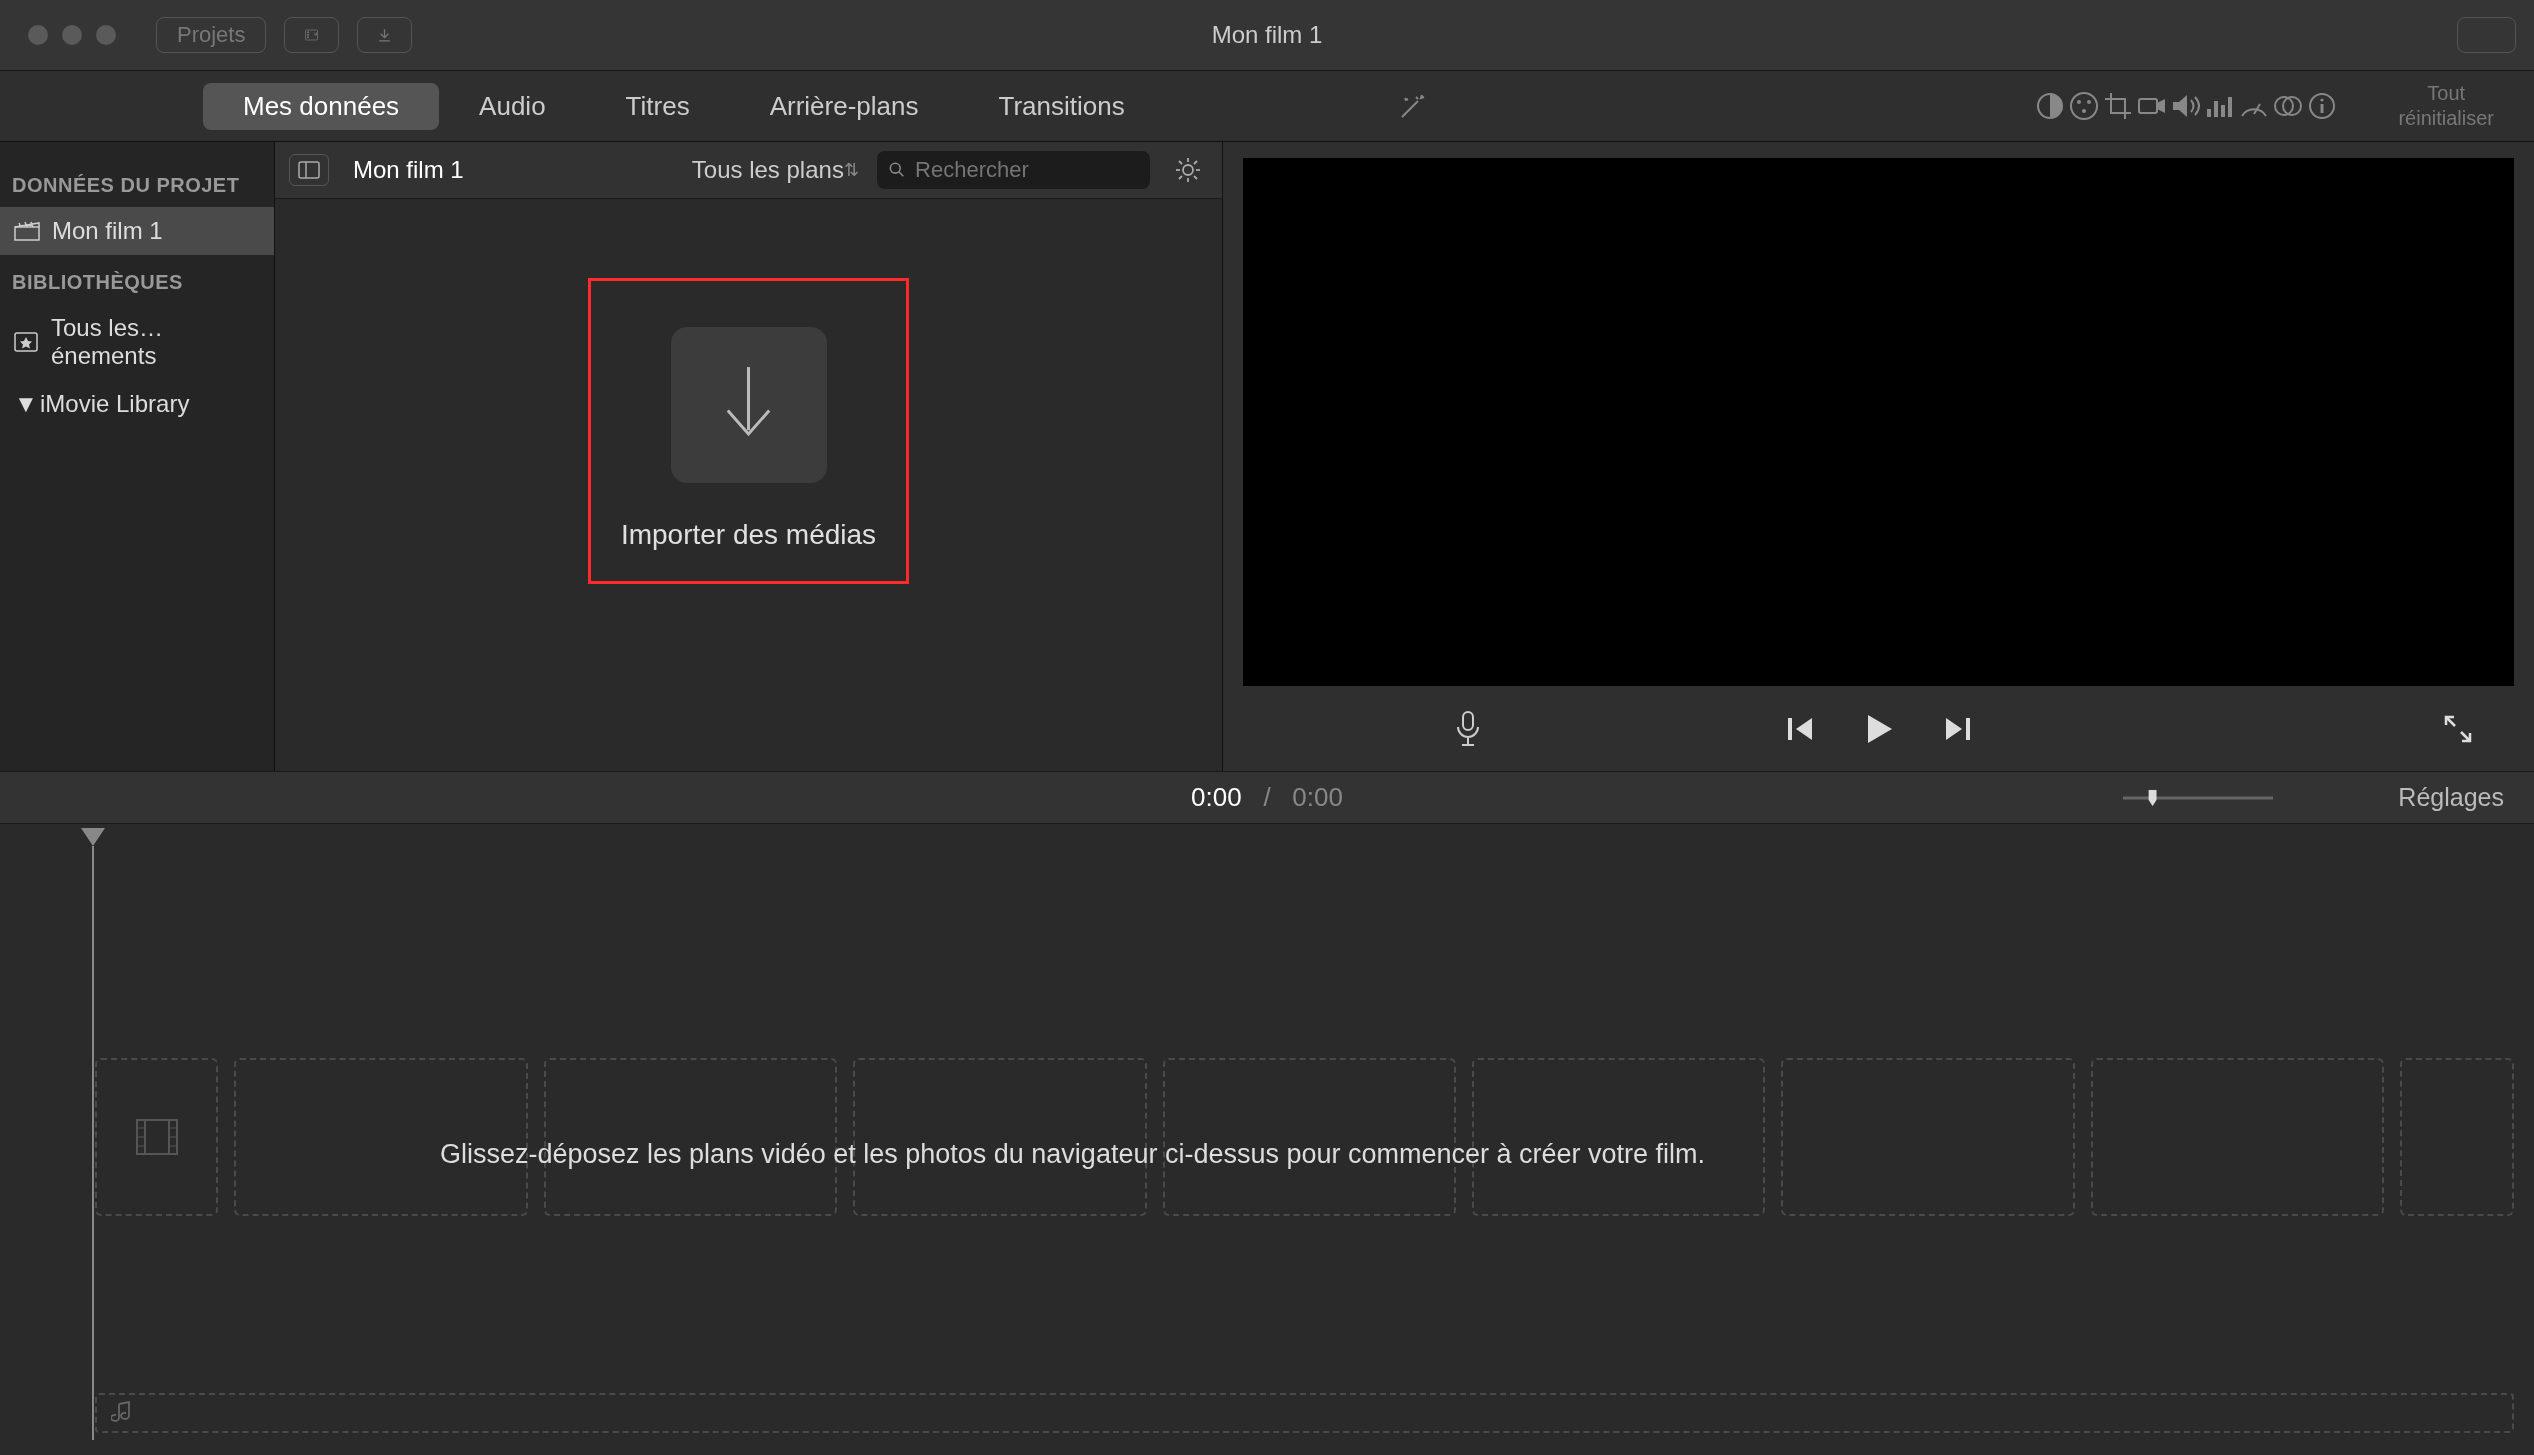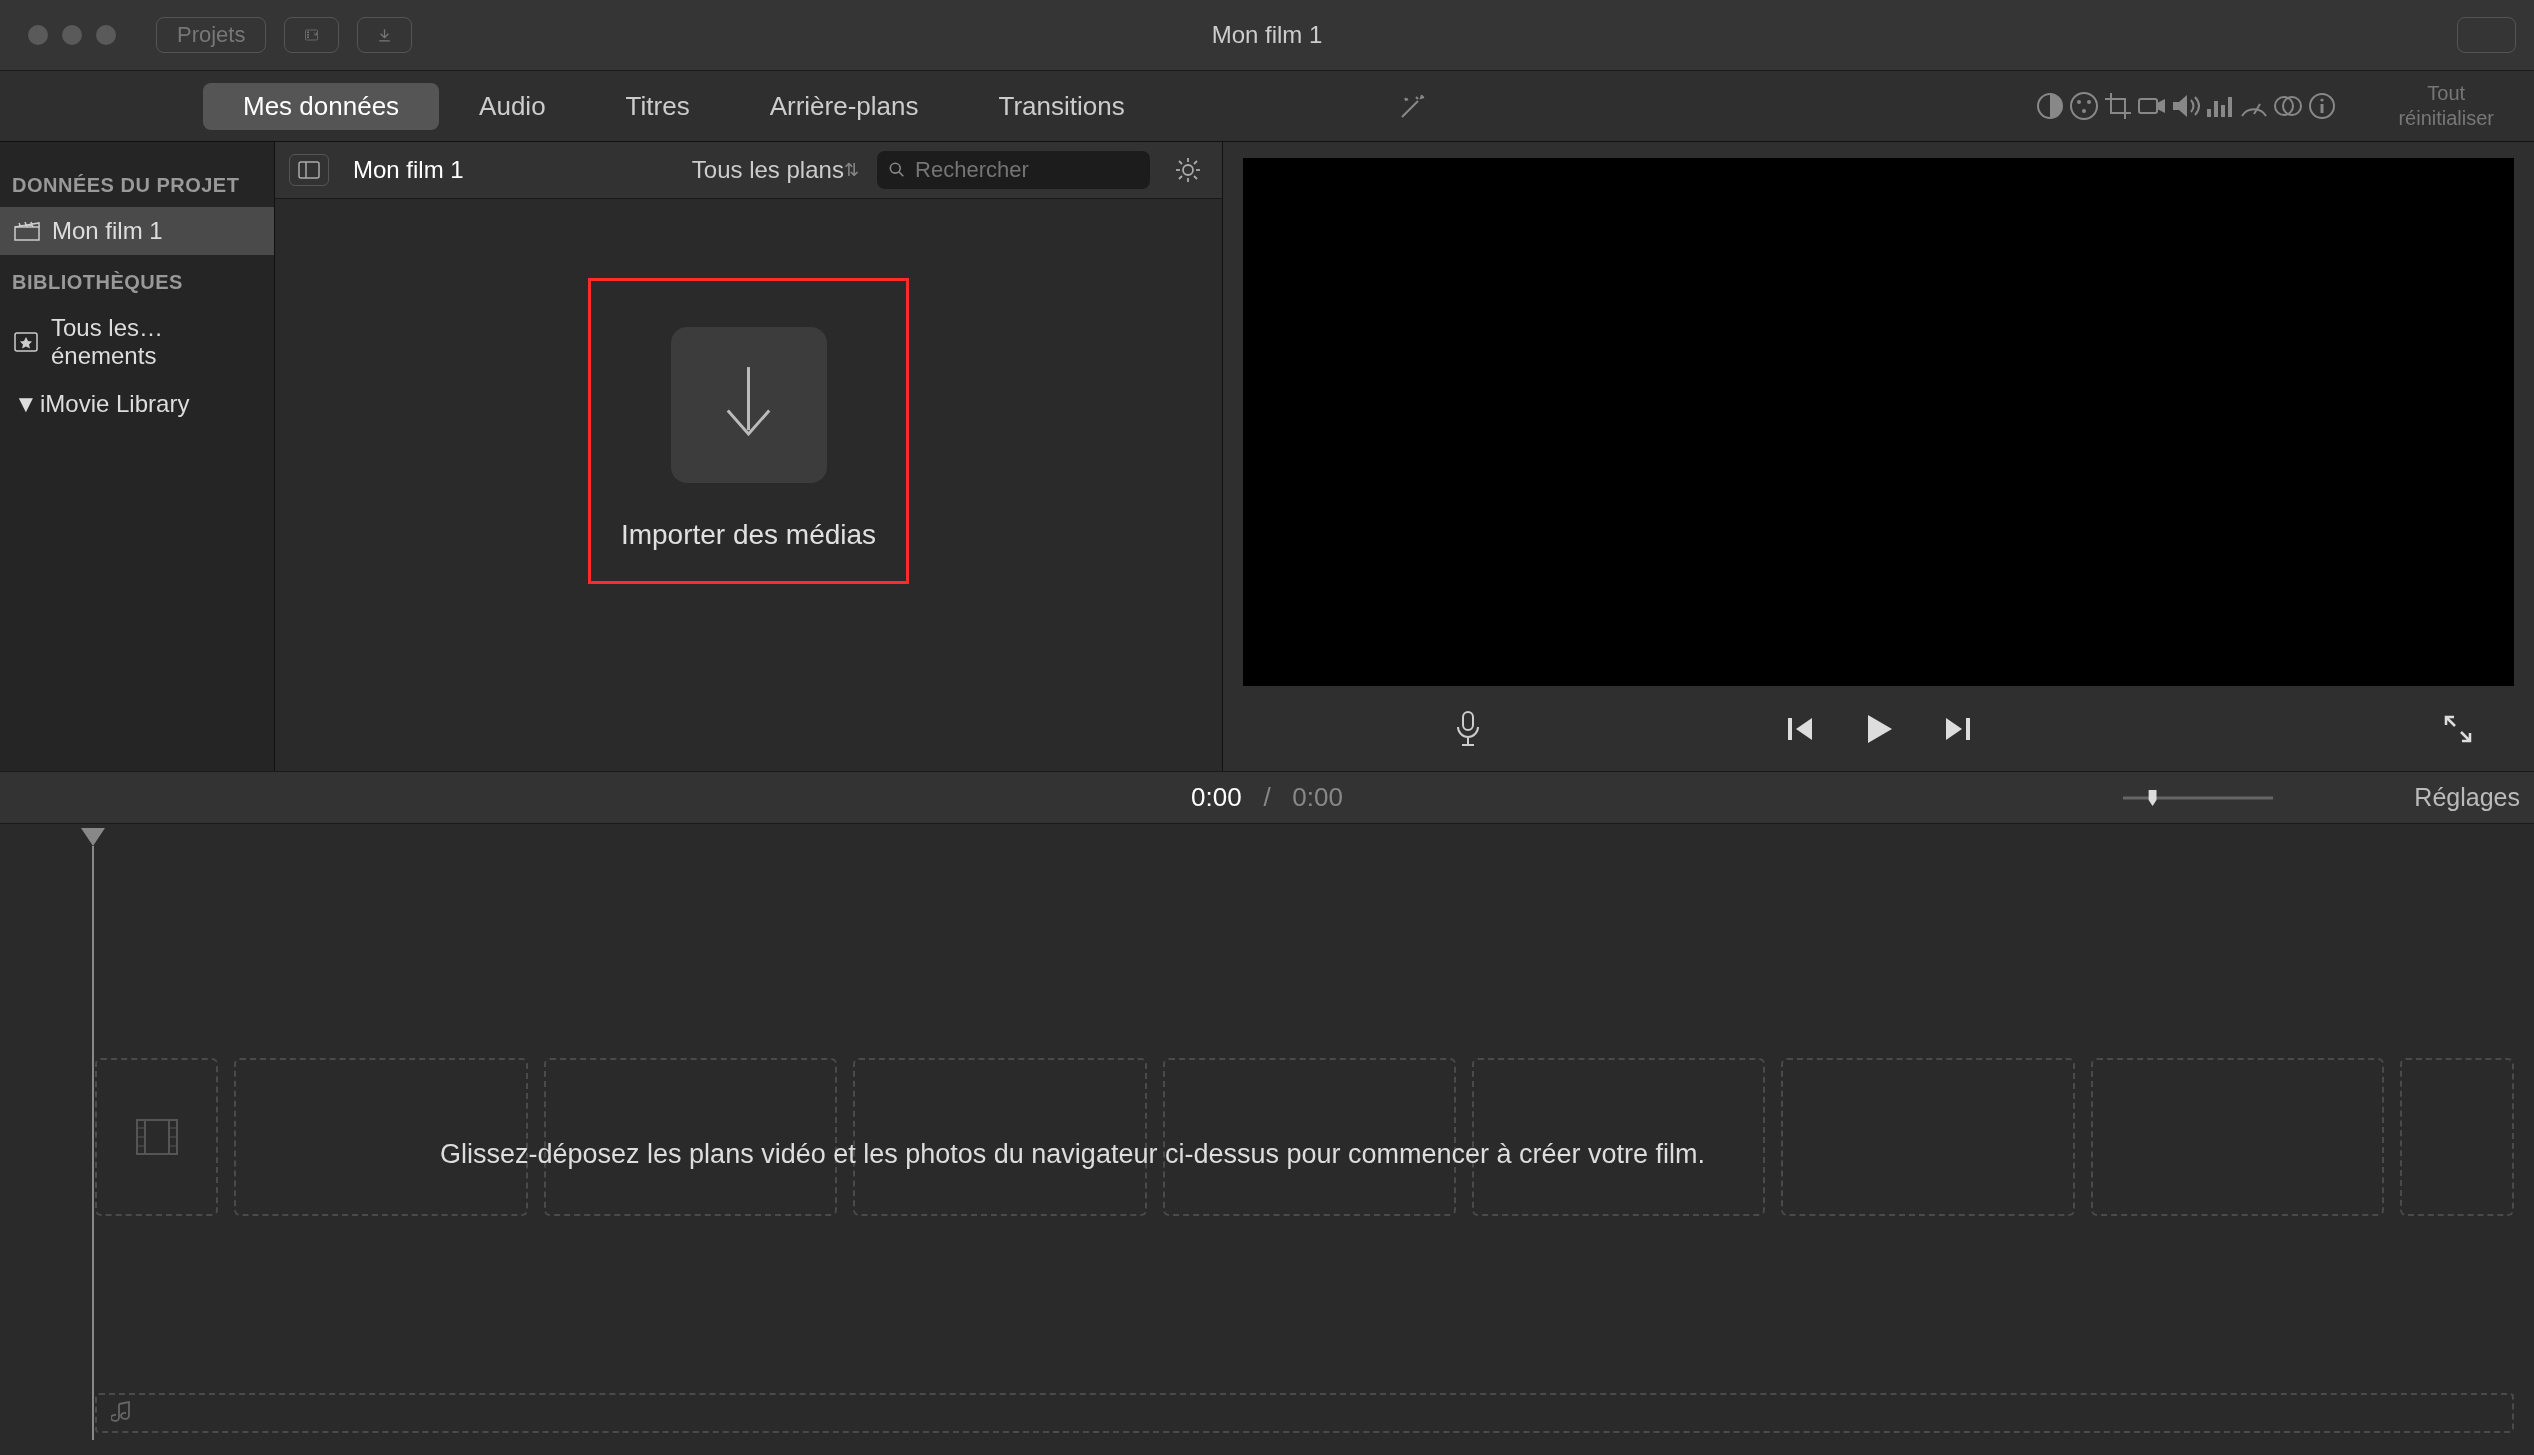--- a/index.html
+++ b/index.html
@@ -55,21 +55,21 @@
 .mic-ic { position:absolute; left:210px; }
 .play-ctrl { position:absolute; left:50%; transform:translateX(-50%); display:flex; gap:46px; align-items:center; }
 .fs-ic { position:absolute; right:40px; }
 
 
 .tl-hdr { height:53px; background:#333; display:flex; align-items:center; position:relative; border-top:1px solid #1a1a1a; border-bottom:1px solid #1a1a1a; }
 .tl-time { position:absolute; left:50%; transform:translateX(-50%); font-size:26px; }
 .tl-cur { color:#fff; }
 .tl-tot { color:#888; }
 .tl-zoom { position:absolute; right:257px; display:flex; align-items:center; }
-.tl-set { position:absolute; right:14px; font-size:25px; color:#bbb; }
+.tl-set { position:absolute; right:30px; font-size:25px; color:#bbb; }
 
 
 .timeline { height:629px; background:#2a2a2a; position:relative; overflow:hidden; }
 .playhead { position:absolute; left:81px; top:4px; display:flex; flex-direction:column; align-items:center; }
 .ph-tri { width:0; height:0; border-left:12px solid transparent; border-right:12px solid transparent; border-top:18px solid #888; }
 .ph-line { width:2px; height:594px; background:#888; }
 .clip-row { position:absolute; top:234px; left:95px; right:20px; display:flex; gap:16px; }
 .clip-ph { width:307px; height:158px; border:2px dashed #4a4a4a; border-radius:6px; }
 .clip-ph.ic { width:129px; display:flex; align-items:center; justify-content:center; }
 .tl-hint { position:absolute; top:315px; left:440px; font-size:27px; color:#ddd; }

